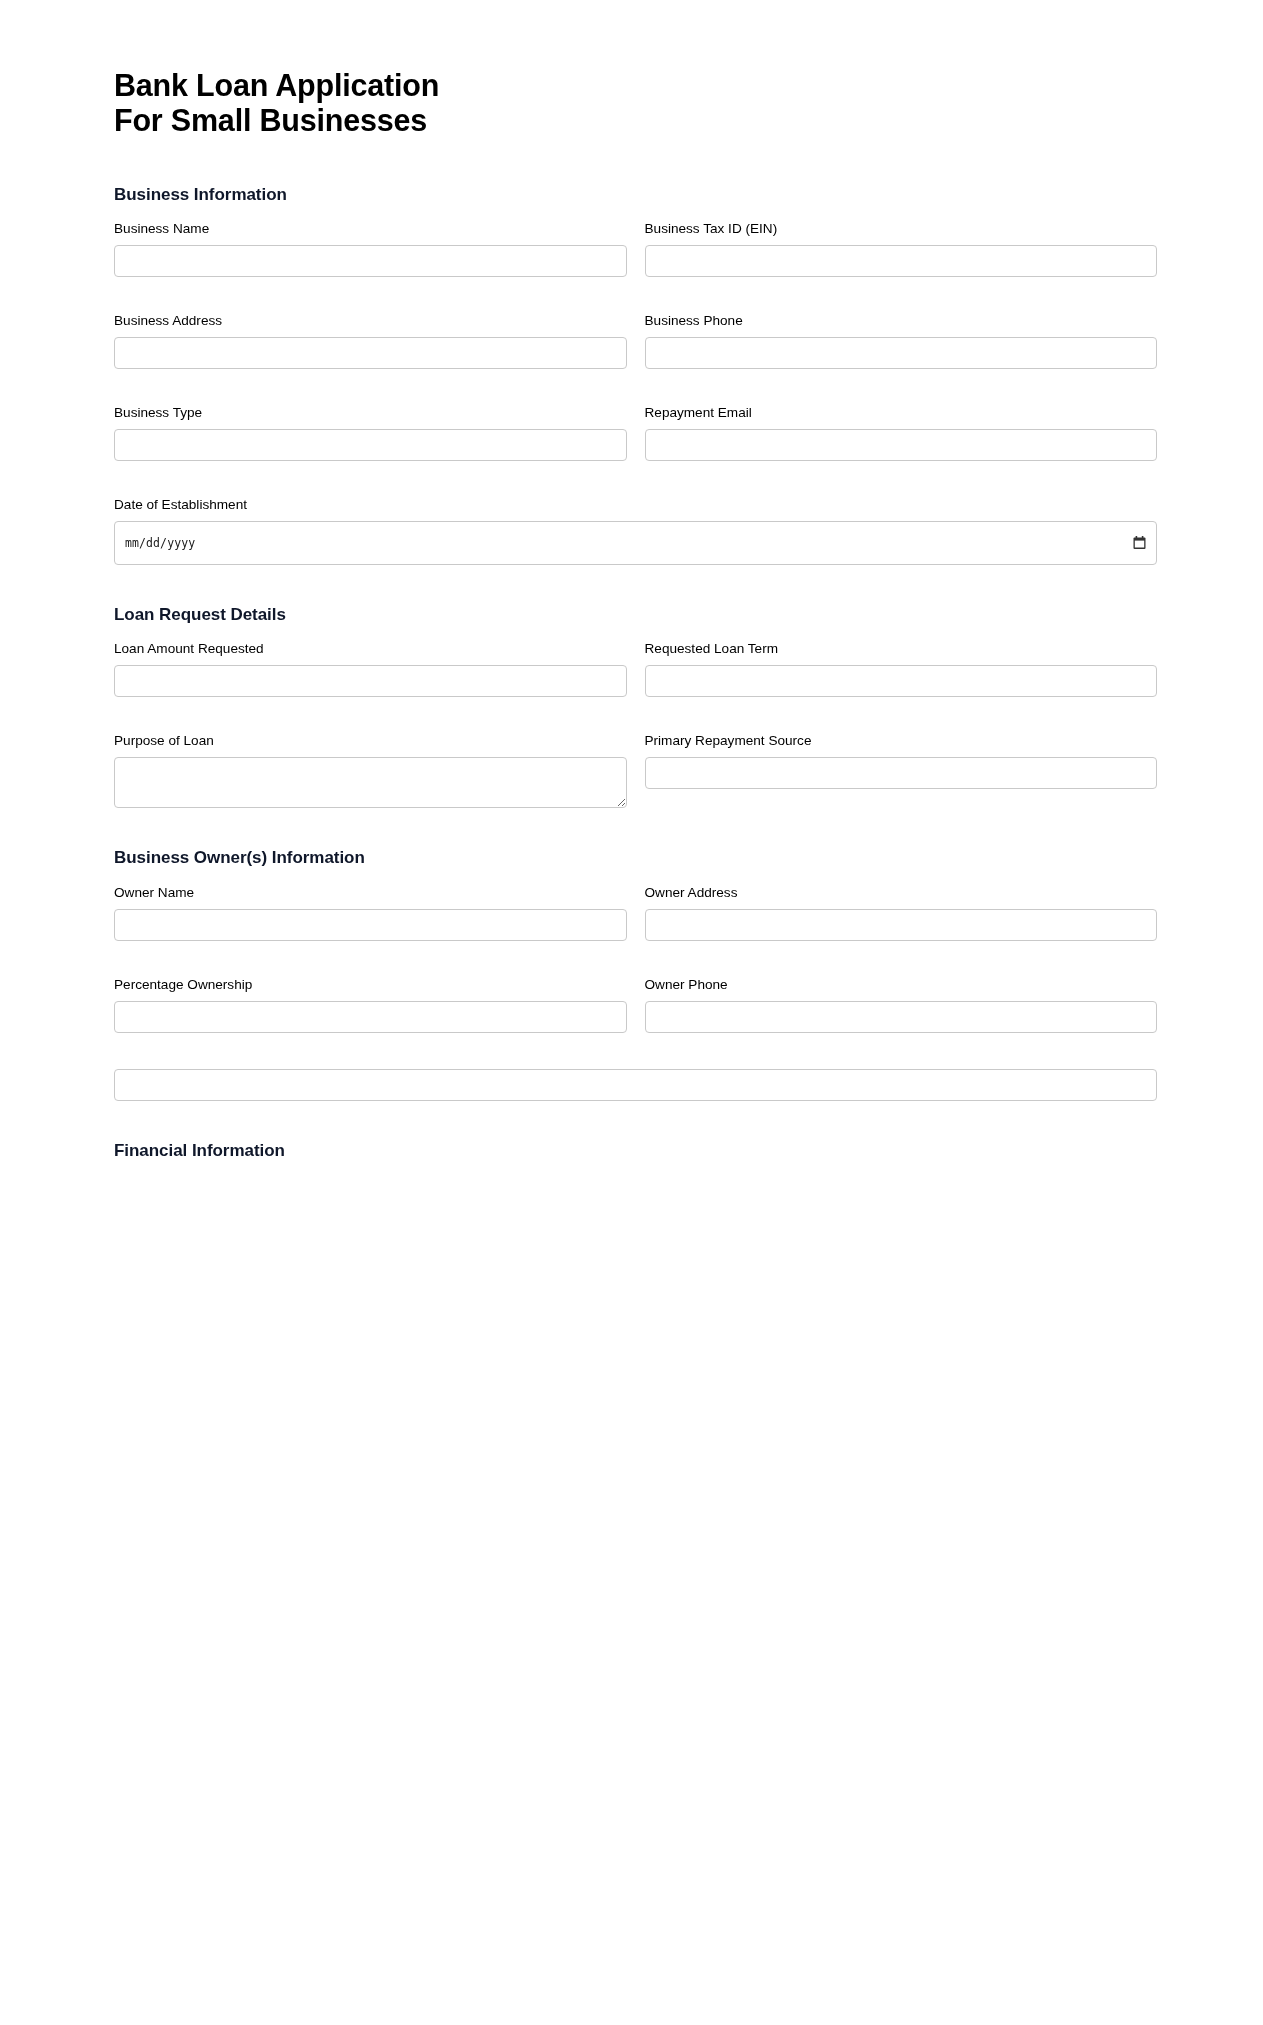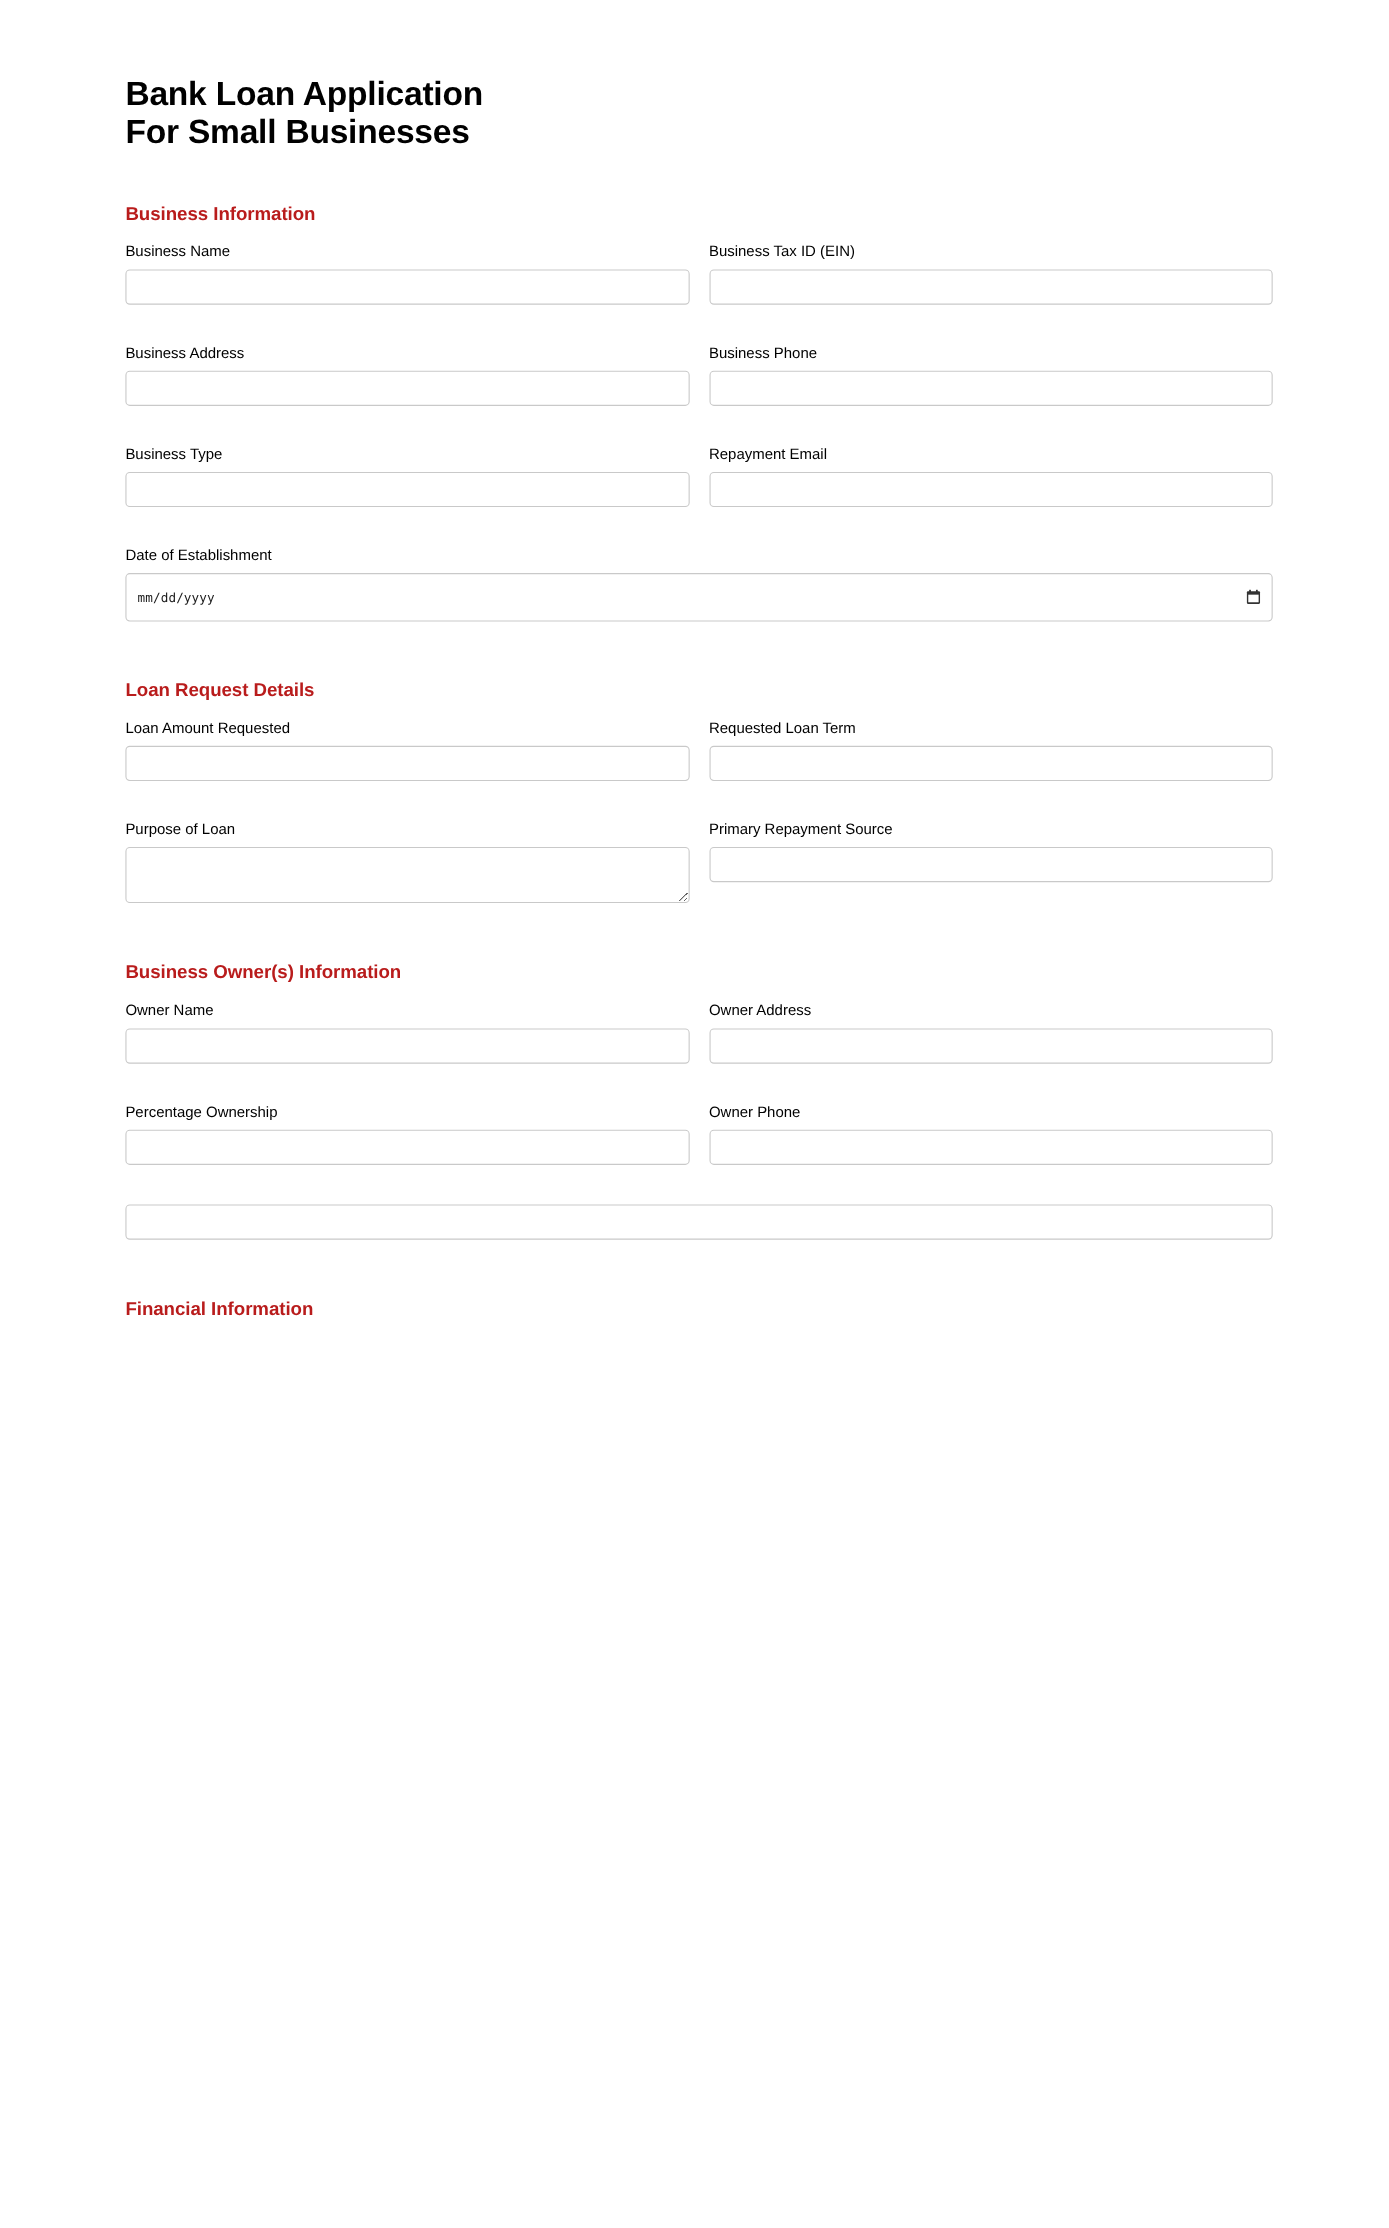--- a/index.html
+++ b/index.html
@@ -36,29 +36,29 @@
     margin: 0 0 46px 0;
     color: #000;
   }
   .doc-title .line { display: block; }
 
   
   .section {
     margin-bottom: 0;
   }
   .section + .section {
-    margin-top: 35px;
+    margin-top: 22px;
   }
   .section-heading {
     font-size: 17px;
     font-weight: bold;
     line-height: 1.2;
     margin: 0 0 16px 0;
     letter-spacing: -0.05px;
-    color: #b91c1c;
+    color: #0f172a;
   }
 
   
   .grid {
     display: grid;
     grid-template-columns: 1fr 1fr;
     column-gap: 19px;
     row-gap: 0;
     gap: 18px;
   }

